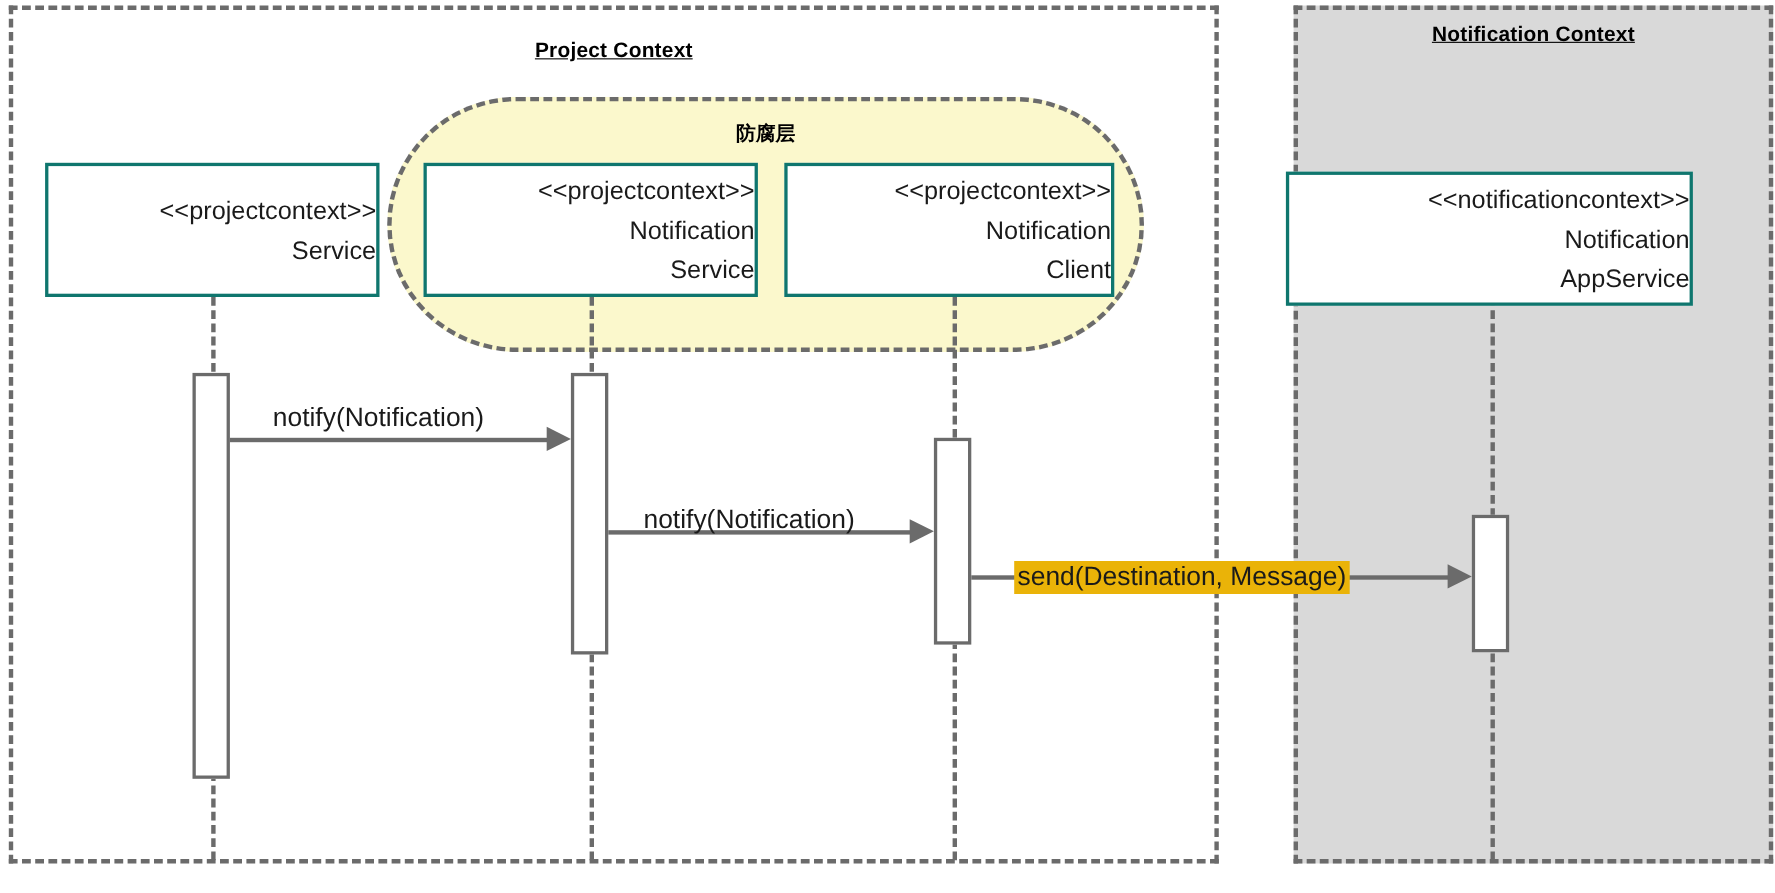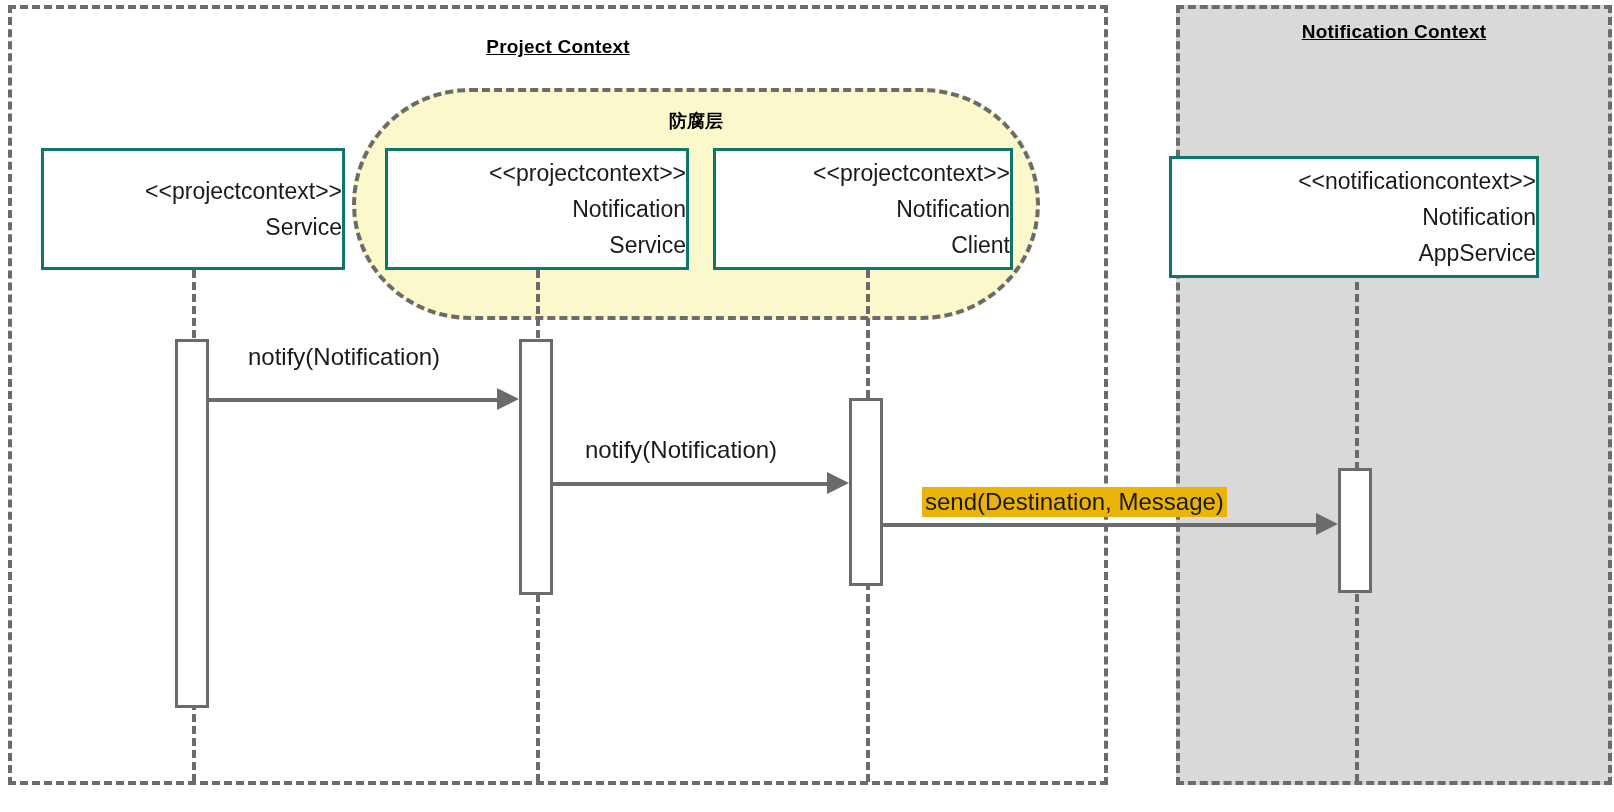--- a/index.html
+++ b/index.html
@@ -36,21 +36,21 @@
 
   
   .activation{position:absolute;box-sizing:border-box;background:#ffffff;
     border:3px solid #6b6b6b;}
 
   
   .msg-line{position:absolute;height:0;border-top:4px solid #6b6b6b;}
   .msg-head{position:absolute;width:0;height:0;
     border-top:11px solid transparent;border-bottom:11px solid transparent;
     border-left:22px solid #6b6b6b;}
-  .msg-label{position:absolute;font-size:24px;color:#1a1a1a;white-space:nowrap;}
+  .msg-label{position:absolute;font-size:24px;color:#1a1a1a;white-space:nowrap;margin-top:23px;}
   .msg-label.boxed{background:#eab308;padding:1px 3px;}
 </style>
 </head>
 <body>
 
 <div id="stage">
 
   <div class="context" id="ctx-project">
     <div class="context-title">Project Context</div>
   </div>

